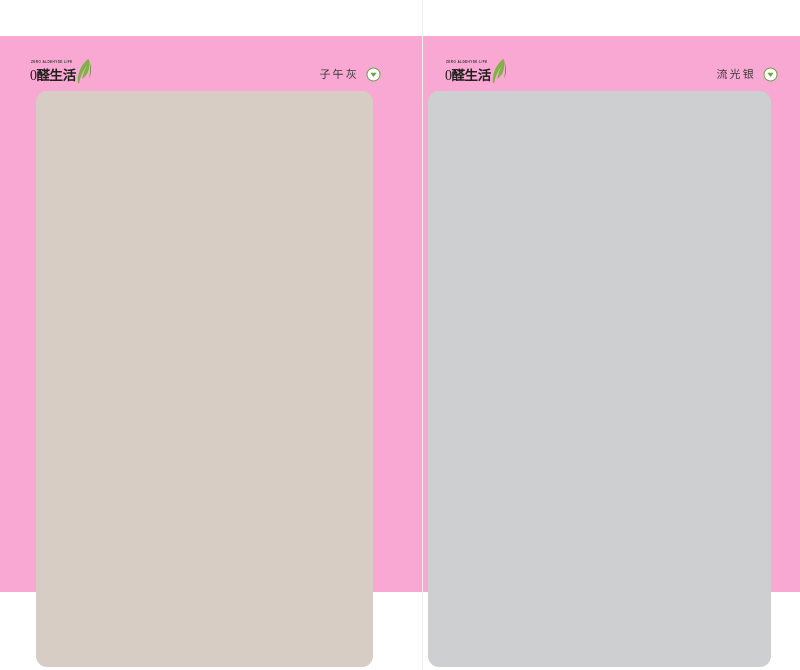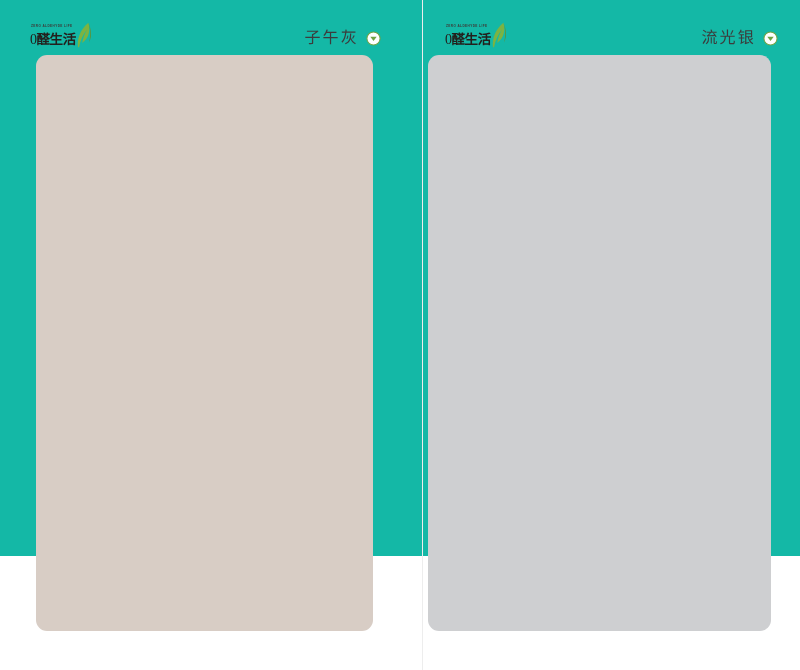--- a/index.html
+++ b/index.html
@@ -20,21 +20,22 @@
   .panels {
     position: absolute;
     inset: 0;
     display: flex;
     align-items: stretch;
   }
   .panel {
     position: relative;
     box-sizing: border-box;
     height: 556px;
-    background: #14b8a6;
+    background: #f9a8d4;
+    margin-top: 36px;
   }
   .panel--left  { width: 423px; }
   .panel--right { width: 377px; }
 
   
   .panel-divider {
     position: absolute;
     left: 422px;
     top: 0;
     width: 1px;
@@ -104,21 +105,21 @@
   .swatch-selector {
     display: flex;
     align-items: center;
     gap: 7px;
     padding-bottom: 2px;
     cursor: pointer;
     user-select: none;
   }
   .swatch-name {
     font-family: "DejaVu Sans", "Liberation Sans", sans-serif;
-    font-size: 16px;
+    font-size: 11px;
     color: #3c3c3c;
     letter-spacing: 2.2px;
     line-height: 1;
     white-space: nowrap;
   }
   .chevron-btn {
     width: 15px;
     height: 15px;
     flex: 0 0 15px;
     display: block;

